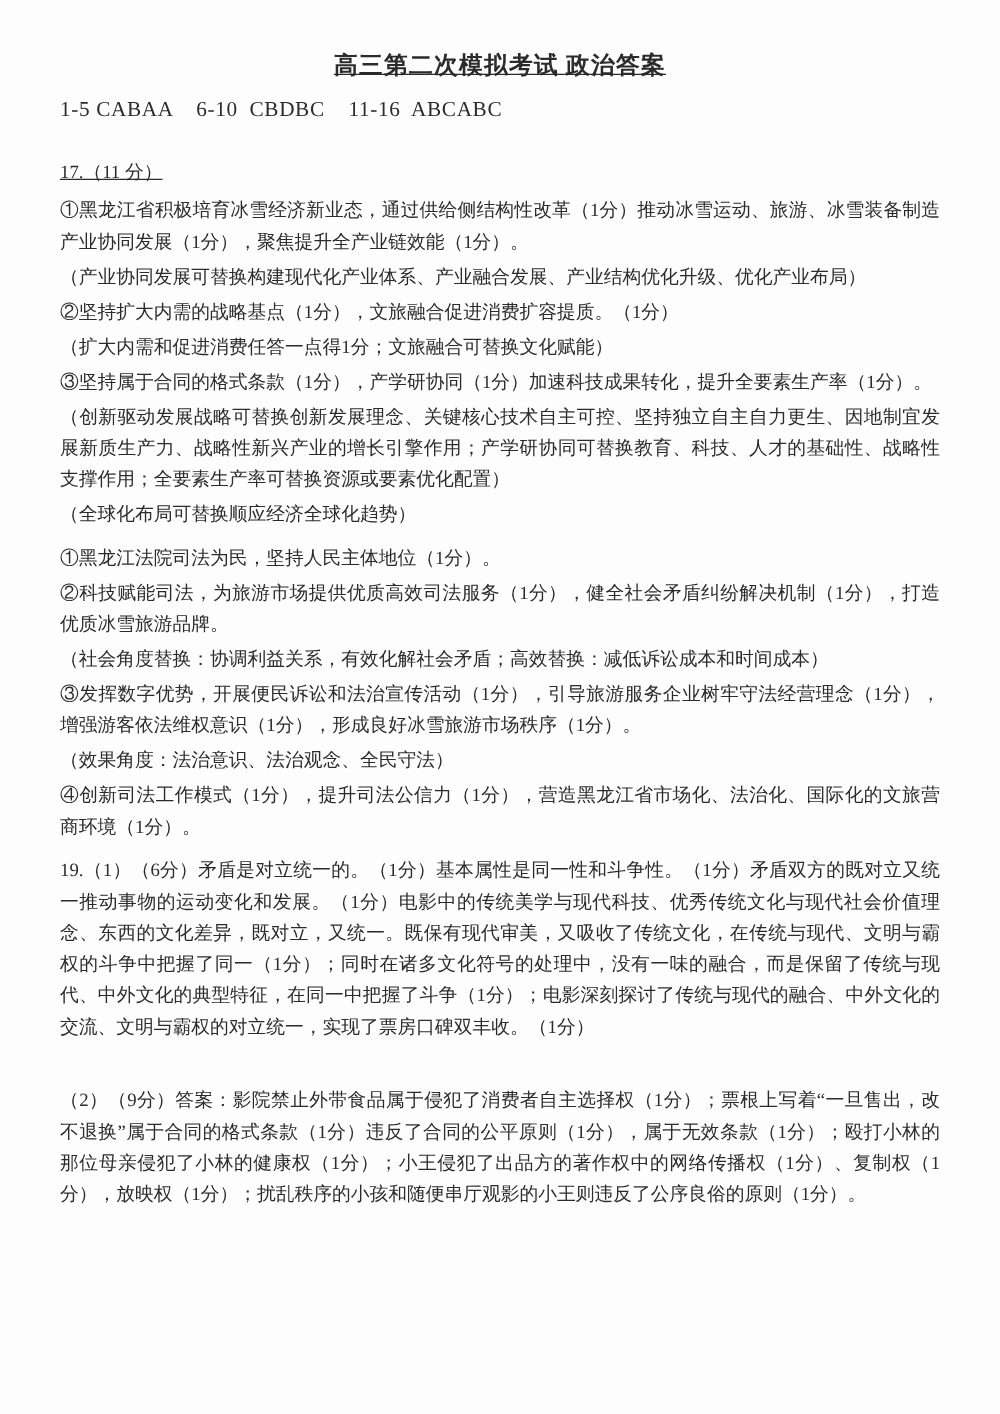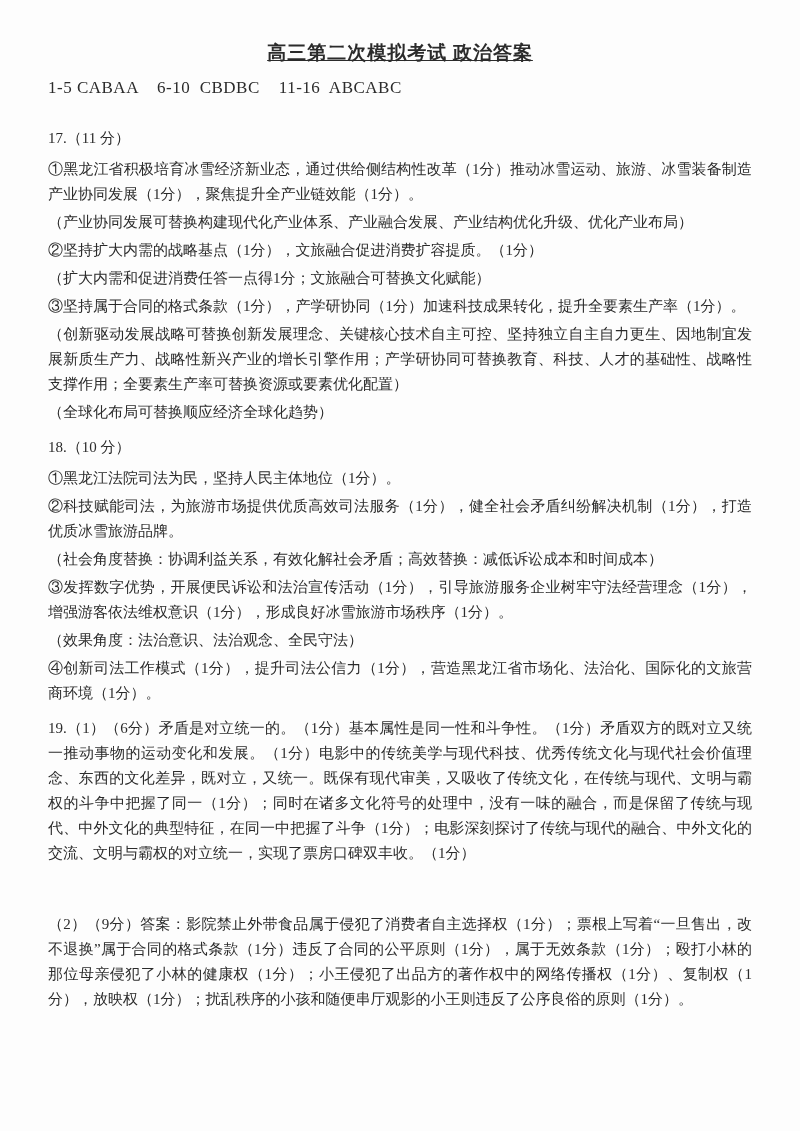--- a/index.html
+++ b/index.html
@@ -24,27 +24,27 @@
     text-decoration: underline;
   }
   .answer-key {
     font-size: 17px;
     line-height: 28px;
     margin-bottom: 24px;
     white-space: pre-wrap;
     letter-spacing: 0.5px;
   }
   .section { margin-top: 10px; }
-  .sec-heading { margin: 4px 0 6px 0; }
+  .sec-heading { margin: 4px 0 6px 0; text-decoration: underline; }
   .para {
     margin: 3px 0;
     text-align: justify;
     word-break: break-all;
   }
-  .para.gap { margin-top: 46px; }
+  .para.gap { margin-top: 34px; }
   .u {
     text-underline-offset: 4px;
     text-decoration-thickness: 1px;
   }
 </style>
 </head>
 <body>
 
 <div class="doc-title">高三第二次模拟考试 政治答案</div>
 
@@ -55,21 +55,20 @@
       <div class="sec-heading">17.（11 分）</div>
       <div class="para"><span>①黑龙江省积极培育冰雪经济新业态，通过</span><span class="u">供给侧结构性改革</span><span>（1分）推动冰雪运动、旅游、冰雪装备制造</span><span class="u">产业协同发展</span><span>（1分），聚焦提升</span><span class="u">全产业链效能</span><span>（1分）。</span></div>
       <div class="para"><span>（产业协同发展可替换</span><span class="u">构建现代化产业体系、产业融合发展、产业结构优化升级、优化产业布局</span><span>）</span></div>
       <div class="para"><span>②坚持</span><span class="u">扩大内需</span><span>的战略基点（1分），文旅融合促进消费扩容提质。（1分）</span></div>
       <div class="para"><span>（</span><span class="u">扩大内需</span><span>和</span><span class="u">促进消费</span><span>任答一点得1分；</span><span class="u">文旅融合</span><span>可替换</span><span class="u">文化赋能</span><span>）</span></div>
       <div class="para"><span>③坚持</span><span class="u">属于合同的格式条款</span><span>（1分），</span><span class="u">产学研协同</span><span>（1分）加速科技成果转化，提升</span><span class="u">全要素生产率</span><span>（1分）。</span></div>
       <div class="para"><span>（创新驱动发展战略可替换</span><span class="u">创新发展理念、关键核心技术自主可控、坚持独立自主自力更生、因地制宜发展新质生产力、战略性新兴产业的增长引擎作用；</span><span class="u">产学研协同可替换</span><span class="u">教育、科技、人才的基础性、战略性支撑作用；</span><span class="u">全要素生产率可替换资源或要素优化配置</span><span>）</span></div>
       <div class="para"><span>（</span><span class="u">全球化布局可替换顺应经济全球化趋势</span><span>）</span></div>
     </div>
     <div class="section">
-      <div class="sec-heading">18.（10 分）</div>
       <div class="para"><span>①黑龙江法院司法为民，坚持人民主体地位（1分）。</span></div>
       <div class="para"><span>②科技赋能司法，为旅游市场提供优质高效司法服务（1分），健全社会矛盾纠纷解决机制（1分），打造优质冰雪旅游品牌。</span></div>
       <div class="para"><span>（社会角度替换：协调利益关系，有效化解社会矛盾；高效替换：减低诉讼成本和时间成本）</span></div>
       <div class="para"><span>③发挥数字优势，开展便民诉讼和法治宣传活动（1分），引导旅游服务企业树牢守法经营理念（1分），增强游客依法维权意识（1分），形成良好冰雪旅游市场秩序（1分）。</span></div>
       <div class="para"><span>（效果角度：法治意识、法治观念、全民守法）</span></div>
       <div class="para"><span>④创新司法工作模式（1分），提升司法公信力（1分），营造黑龙江省市场化、法治化、国际化的文旅营商环境（1分）。</span></div>
     </div>
     <div class="section">
       <div class="para"><span>19.（1）（6分）矛盾是对立统一的。（1分）基本属性是同一性和斗争性。（1分）矛盾双方的既对立又统一推动事物的运动变化和发展。（1分）电影中的传统美学与现代科技、优秀传统文化与现代社会价值理念、东西的文化差异，既对立，又统一。既保有现代审美，又吸收了传统文化，在传统与现代、文明与霸权的斗争中把握了同一（1分）；同时在诸多文化符号的处理中，没有一味的融合，而是保留了传统与现代、中外文化的典型特征，在同一中把握了斗争（1分）；电影深刻探讨了传统与现代的融合、中外文化的交流、文明与霸权的对立统一，实现了票房口碑双丰收。（1分）</span></div>
       <div class="para gap"><span>（2）（9分）答案：影院禁止外带食品属于侵犯了消费者自主选择权（1分）；票根上写着“一旦售出，改不退换”属于合同的格式条款（1分）违反了合同的公平原则（1分），属于无效条款（1分）；殴打小林的那位母亲侵犯了小林的健康权（1分）；小王侵犯了出品方的著作权中的网络传播权（1分）、复制权（1分），放映权（1分）；扰乱秩序的小孩和随便串厅观影的小王则违反了公序良俗的原则（1分）。</span></div>

